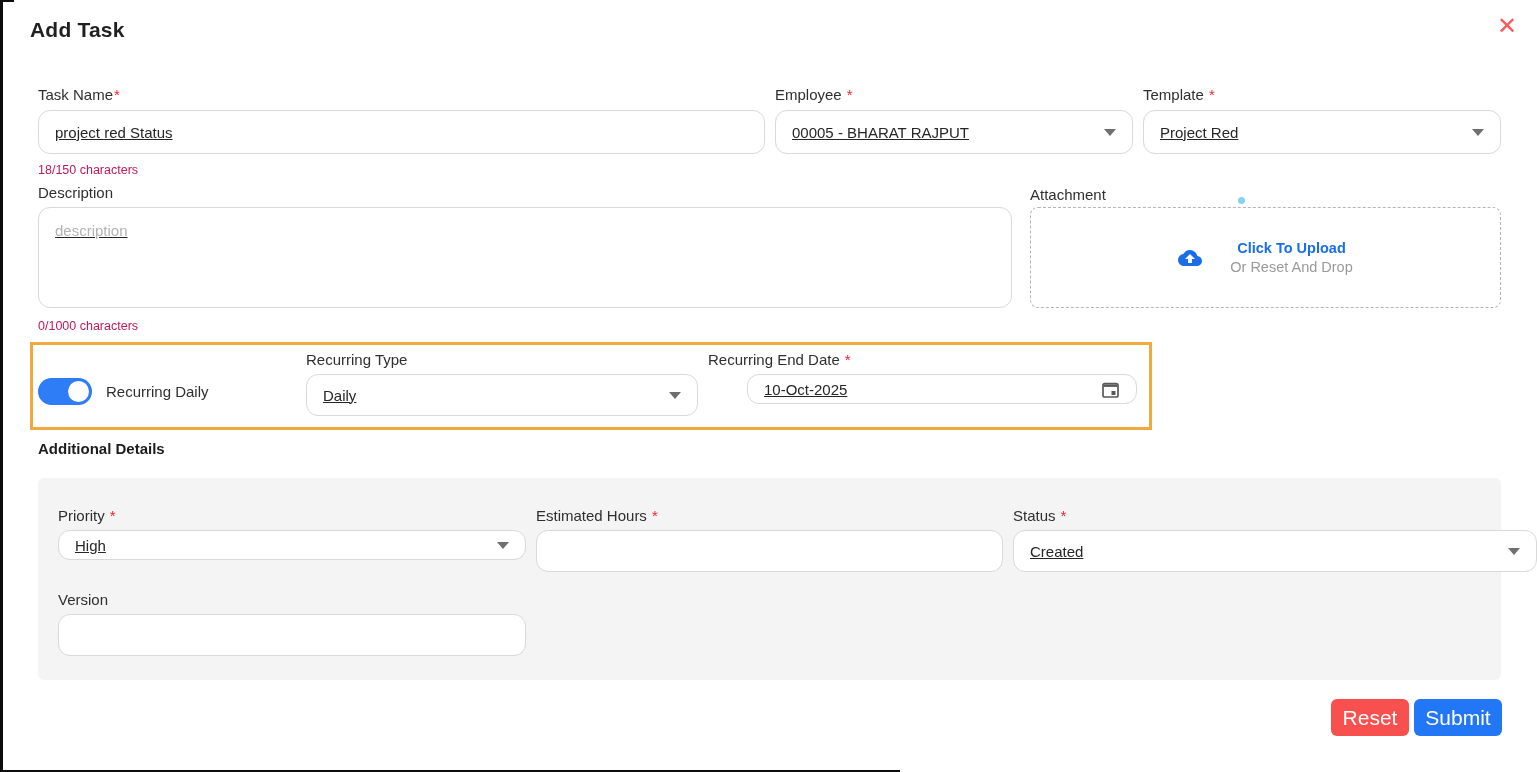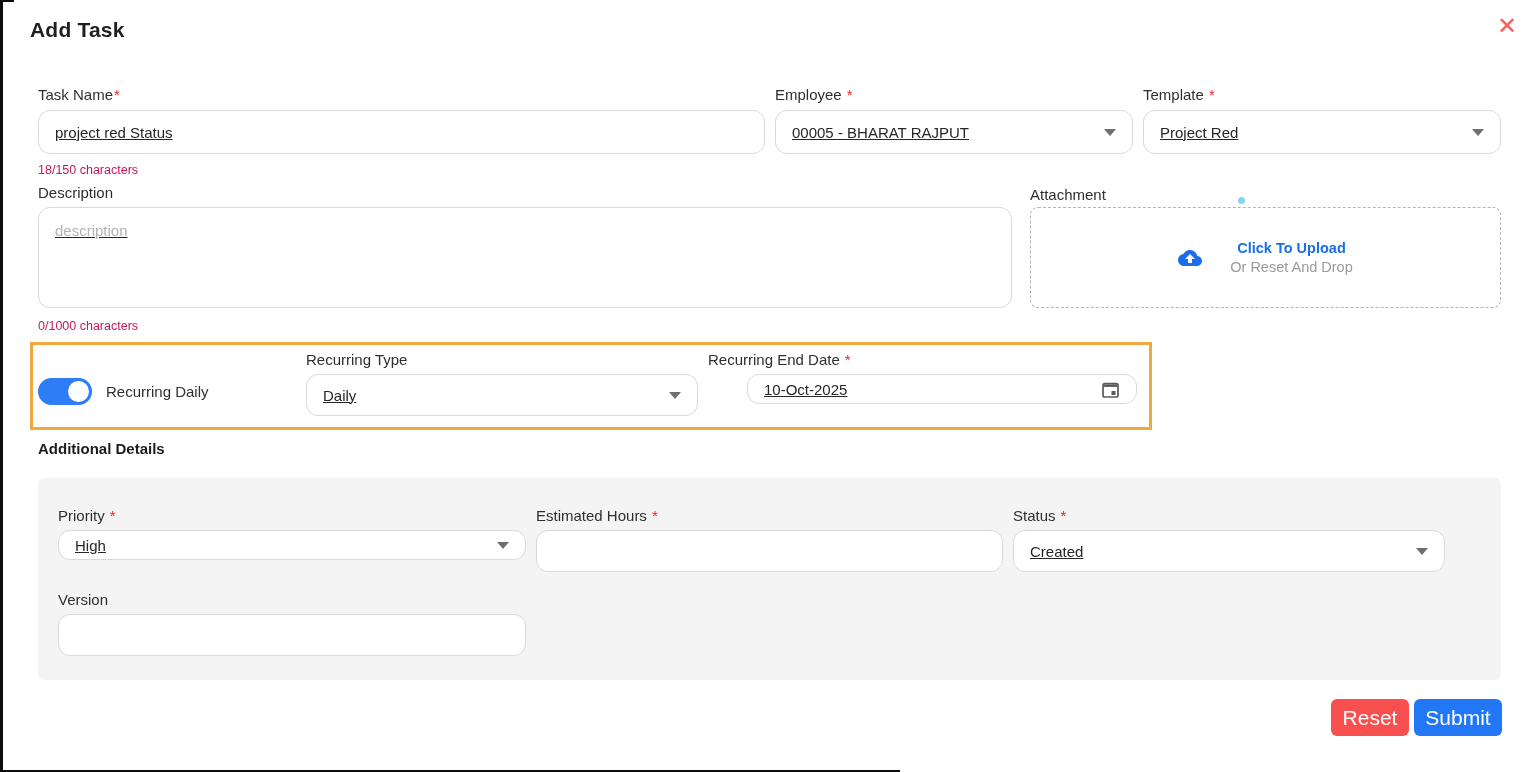--- a/index.html
+++ b/index.html
@@ -144,21 +144,21 @@
   </div>
 
   <div class="lbl" style="left:536px; top:507px;">
     <span>Estimated Hours</span><span class="req">*</span>
   </div>
   <input class="fld" style="left: 536px; top: 530px; width: 467px; height: 42px;" value="">
 
   <div class="lbl" style="left:1013px; top:507px;">
     <span>Status</span><span class="req">*</span>
   </div>
-  <div class="fld selectbox" style="left:1013px; top:530px; width:432px; height:42px;">
+  <div class="fld selectbox" style="left:1013px; top:530px; width:524px; height:42px;">
     <span>Created</span>
     <span class="caret"></span>
   </div>
 
   <div class="lbl" style="left:58px; top:591px;">Version</div>
   <input class="fld" style="left: 58px; top: 614px; width: 468px; height: 42px;" value="">
 
   <button class="btn btn-reset">Reset</button>
   <button class="btn btn-submit">Submit</button>
 

